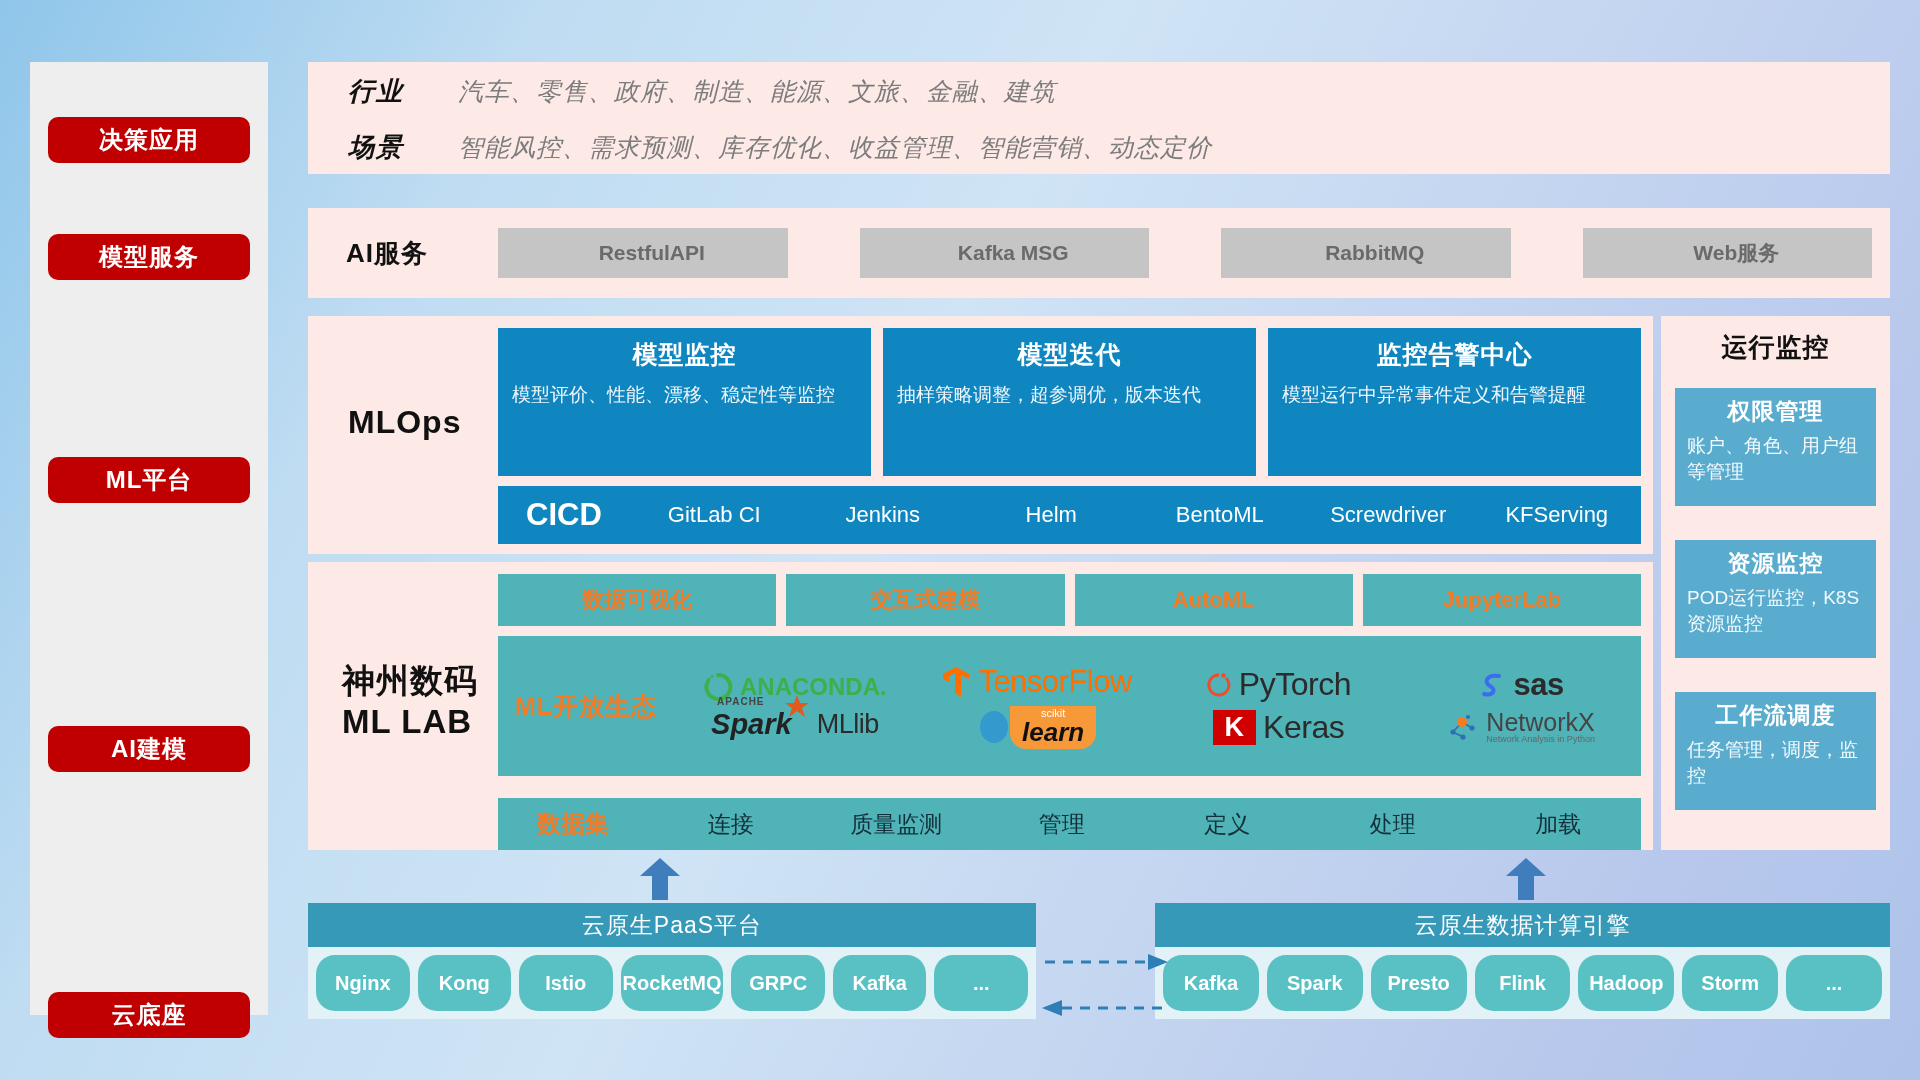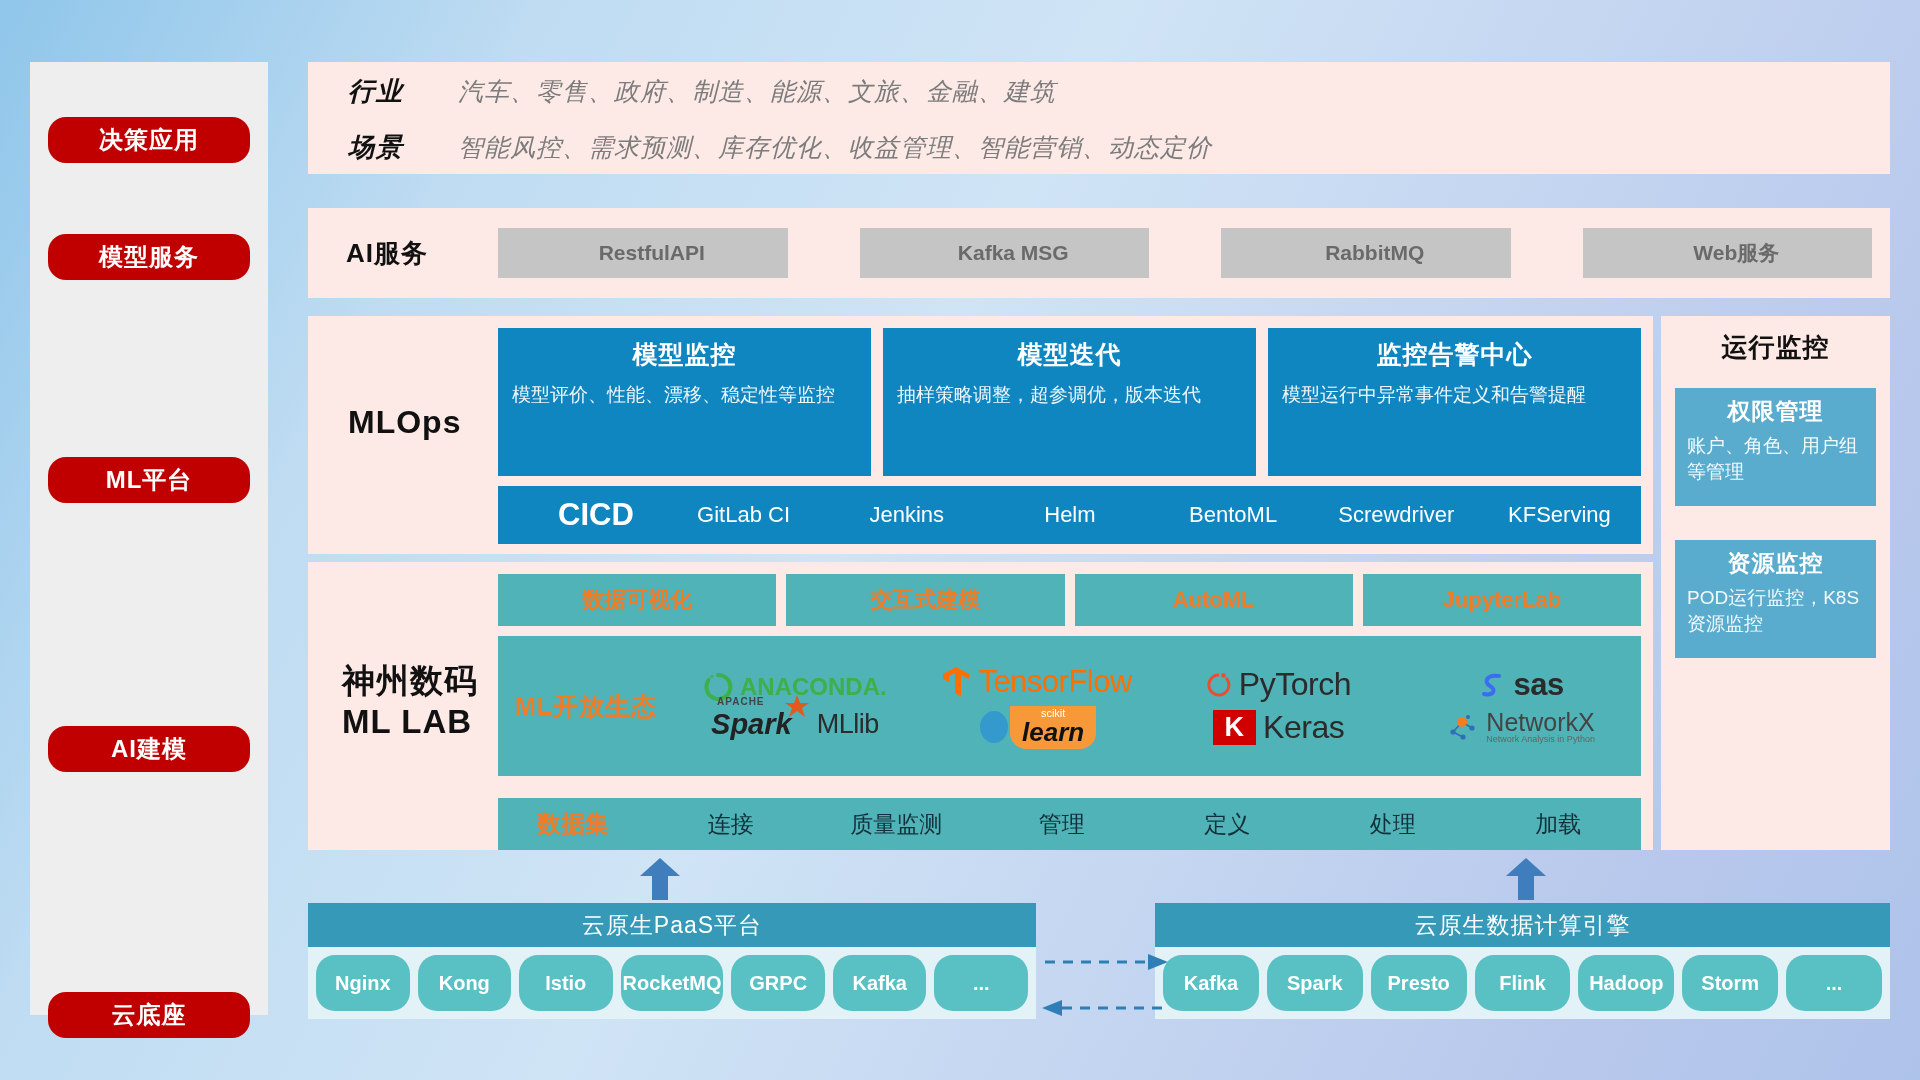--- a/index.html
+++ b/index.html
@@ -14,21 +14,21 @@
   }
 
   
   #left-rail {
     position: absolute; left: 30px; top: 62px;
     width: 238px; height: 953px;
     background: #eeeeee;
   }
   .rail-chip {
     position: absolute; left: 18px; width: 202px; height: 46px;
-    background: #c00000; border-radius: 18px;
+    background: #c00000; border-radius: 10px;
     color: #fff; font-size: 24px; font-weight: bold;
     display: flex; align-items: center; justify-content: center;
     letter-spacing: 1px;
   }
   .rail-chip.c0 { top: 55px; }
   .rail-chip.c1 { top: 172px; }
   .rail-chip.c2 { top: 395px; }
   .rail-chip.c3 { top: 664px; }
   .rail-chip.c4 { top: 930px; }
 
@@ -79,21 +79,21 @@
     color: #fff; overflow: hidden;
   }
   .mlops-card h4 {
     font-size: 25px; text-align: center; font-weight: bold;
     margin-bottom: 10px; letter-spacing: 1px;
   }
   .mlops-card p { font-size: 19px; line-height: 1.45; color: #eef7fc; }
   #cicd-bar {
     position: absolute; left: 190px; top: 170px; right: 12px; height: 58px;
     background: #1086c0; display: flex; align-items: center;
-    color: #fff; overflow: hidden; padding-left: 32px;
+    color: #fff; overflow: hidden;
   }
   .cicd-head {
     width: 132px; text-align: center; font-size: 31px; font-weight: 600;
     flex: none;
   }
   .cicd-item {
     flex: 1; font-size: 22px; text-align: center;
     line-height: 1.0; word-break: break-all; align-self: center;
     max-height: 58px; overflow: visible;
   }
@@ -374,20 +374,24 @@
 
 <div class="panel" id="panel-right">
   <div id="right-title">运行监控</div>
   <div class="mon-card m0">
     <h4>权限管理</h4>
     <p>账户、角色、用户组等管理</p>
   </div>
   <div class="mon-card m1">
     <h4>资源监控</h4>
     <p>POD运行监控，K8S资源监控</p>
+  </div>
+  <div class="mon-card m2">
+    <h4>工作流调度</h4>
+    <p>任务管理，调度，监控</p>
   </div>
 </div>
 
 <div class="up-arrow" id="arrow-left">
   <div class="head"></div>
   <div class="shaft"></div>
 </div>
 <div class="up-arrow" id="arrow-right">
   <div class="head"></div>
   <div class="shaft"></div>

